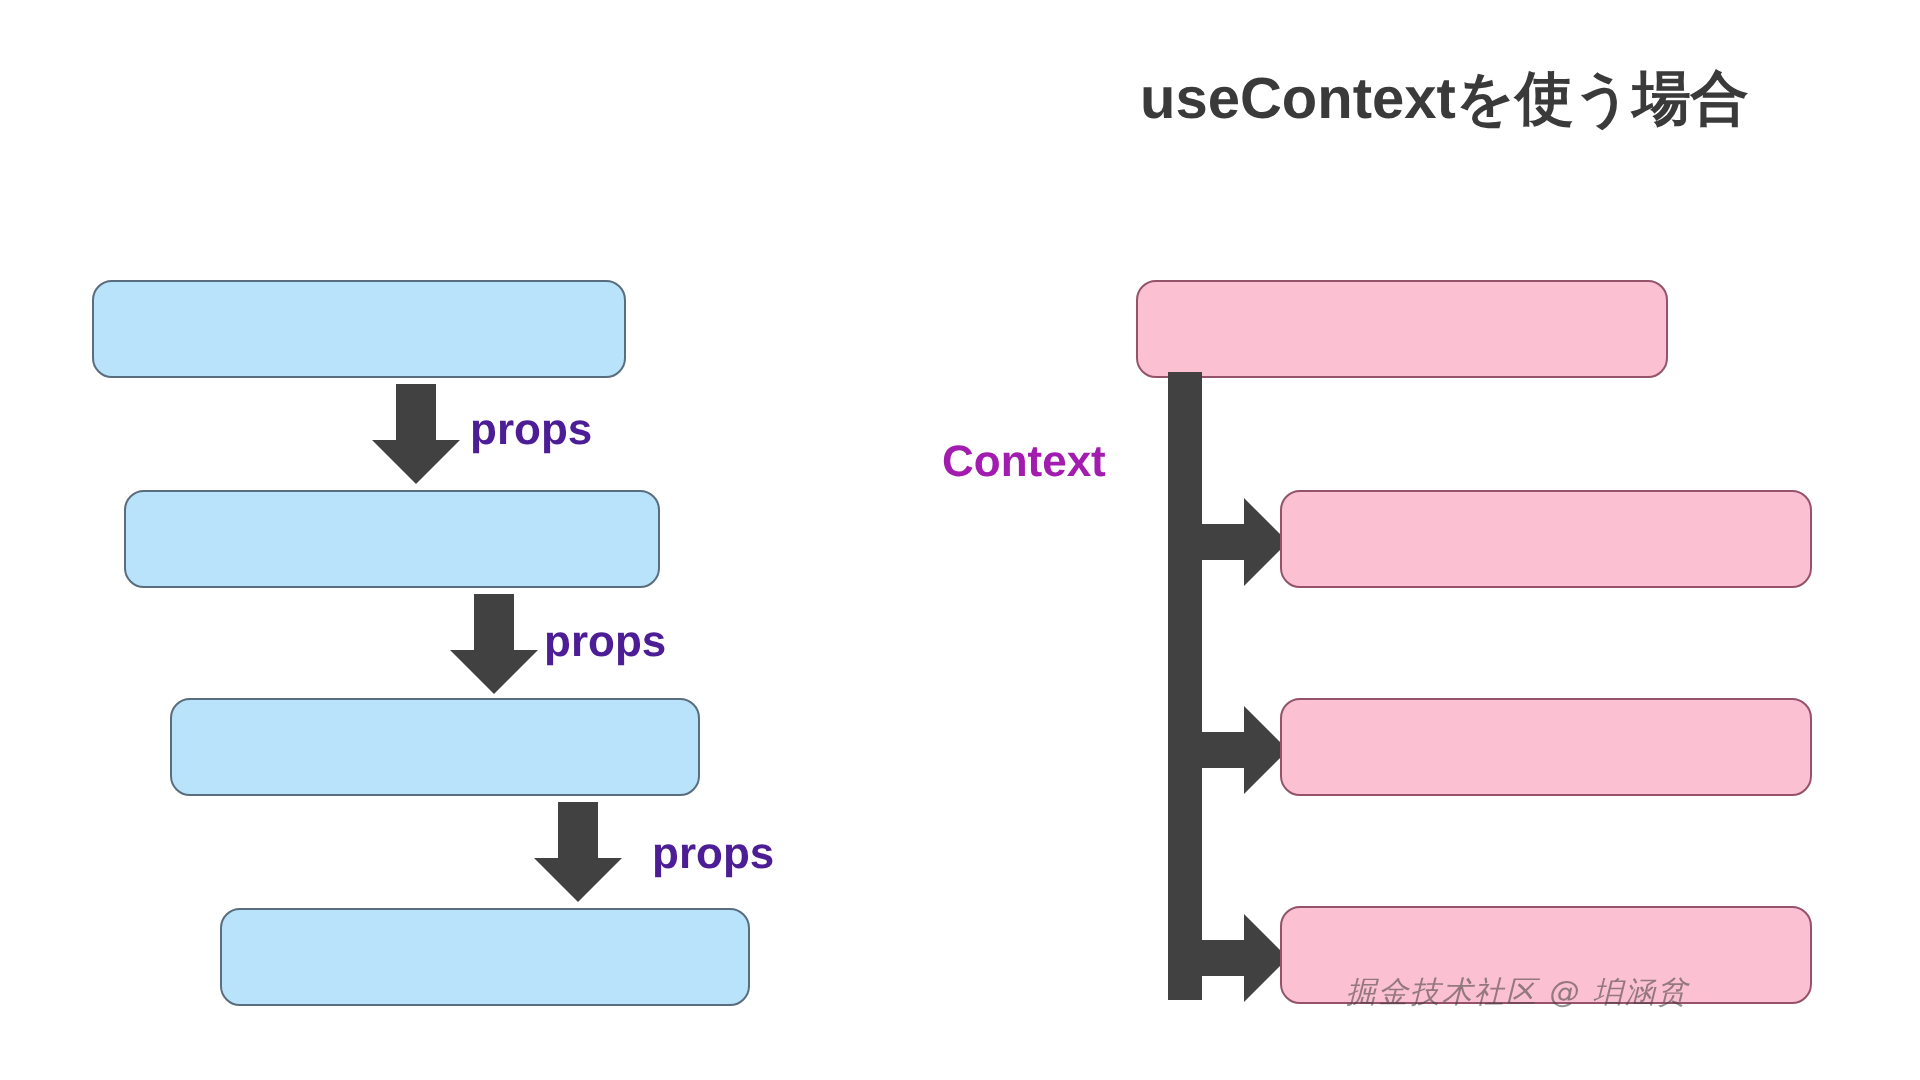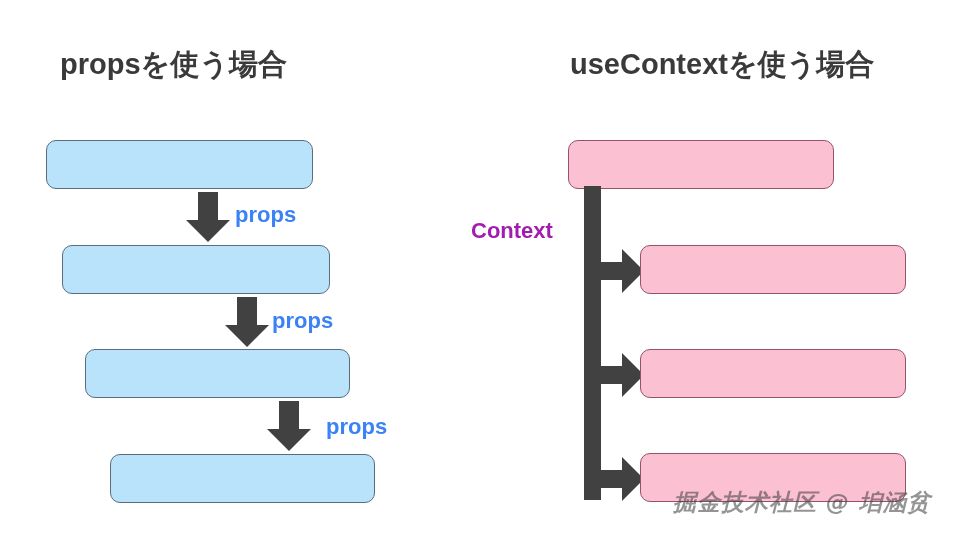--- a/index.html
+++ b/index.html
@@ -24,21 +24,21 @@
 
   .title {
     position: absolute;
     font-weight: bold;
     font-size: 29px;
     color: #3a3a3a;
     letter-spacing: 0px;
     white-space: nowrap;
   }
   #title-left  { left: 60px;  top: 45px; }
-  #title-right { left: 570px; top: 45px; text-align: center; }
+  #title-right { left: 570px; top: 30px; text-align: center; }
 
   .node {
     position: absolute;
     box-sizing: border-box;
     border-radius: 10px;
   }
   .node-blue {
     background: #b8e3fb;
     border: 1.4px solid #5a6d7e;
   }
@@ -55,52 +55,50 @@
   }
   .context-bar {
     position: absolute;
     background: #414141;
   }
 
   .props-label {
     position: absolute;
     font-weight: bold;
     font-size: 22px;
-    color: #3b82f6;
+    color: #4c1d95;
     white-space: nowrap;
   }
   #context-label {
     position: absolute;
     font-weight: bold;
     font-size: 22px;
     color: #a21caf;
     white-space: nowrap;
     left: 471px;
     top: 218px;
   }
 
   #watermark {
     position: absolute;
     left: 673px;
     top: 487px;
-    font-size: 23px;
+    font-size: 15px;
     font-style: italic;
     color: rgba(60,60,60,0.55);
     white-space: nowrap;
     letter-spacing: 1px;
     font-family: "DejaVu Sans", sans-serif;
-    font-weight: bold;
   }
 </style>
 </head>
 <body>
 
 <div id="canvas">
 
-  <div class="title" id="title-left">propsを使う場合</div>
 
   <div class="title" id="title-right">useContextを使う場合</div>
 
   <div class="node node-blue" style="left:46px; top:140px; width:267px; height:49px;"></div>
 
   <svg class="arrow-down" style="left:184px; top:192px;" width="48" height="50" viewBox="0 0 48 50">
     <polygon points="14,0 34,0 34,28 46,28 24,50 2,28 14,28" fill="#414141"></polygon>
   </svg>
   <div class="props-label" style="left:235px; top:202px;">props</div>
 

